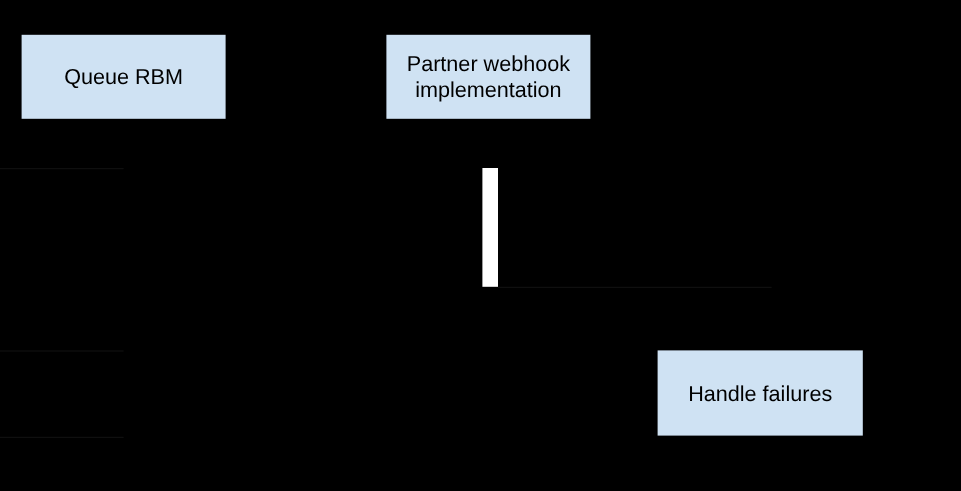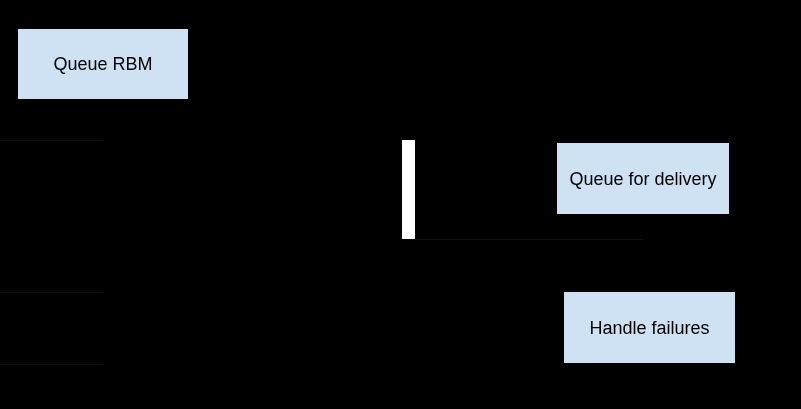--- a/index.html
+++ b/index.html
@@ -24,21 +24,21 @@
     justify-content: center;
     text-align: center;
     font-size: 18px;
     line-height: 22px;
     box-sizing: border-box;
     padding: 2px 6px;
   }
   .node-google-rbm        { left: 18px;  top: 29px;  width: 170px; height: 70px; }
   .node-partner-webhook   { left: 322px; top: 29px;  width: 170px; height: 70px; }
   .node-queue-delivery    { left: 557px; top: 143px; width: 172px; height: 71px; }
-  .node-handle-failures   { left: 564px; top: 292px; width: 171px; height: 71px; }
+  .node-handle-failures   { left: 548px; top: 292px; width: 171px; height: 71px; }
   .activation-bar {
     position: absolute;
     left: 402px; top: 140px; width: 13px; height: 99px;
     background: var(--activation-bar, #ffffff);
   }
   .faint-line {
     position: absolute;
     height: 1px;
     background: var(--faint-line, #0f0f0f);
   }
@@ -49,24 +49,24 @@
 </style>
 </head>
 <body>
 
 <div class="canvas">
 
   <div class="node node-google-rbm">
     <span>Queue RBM</span>
   </div>
 
+  <div class="node node-partner-webhook">
+    <span>Partner webhook implementation</span>
+  </div>
 
-  <div class="node node-queue-delivery">
-    <span>Queue for delivery</span>
-  </div>
 
   <div class="node node-handle-failures">
     <span>Handle failures</span>
   </div>
 
   <div class="activation-bar"></div>
 
   <div class="faint-line faint-line-1"></div>
   <div class="faint-line faint-line-2"></div>
   <div class="faint-line faint-line-3"></div>

